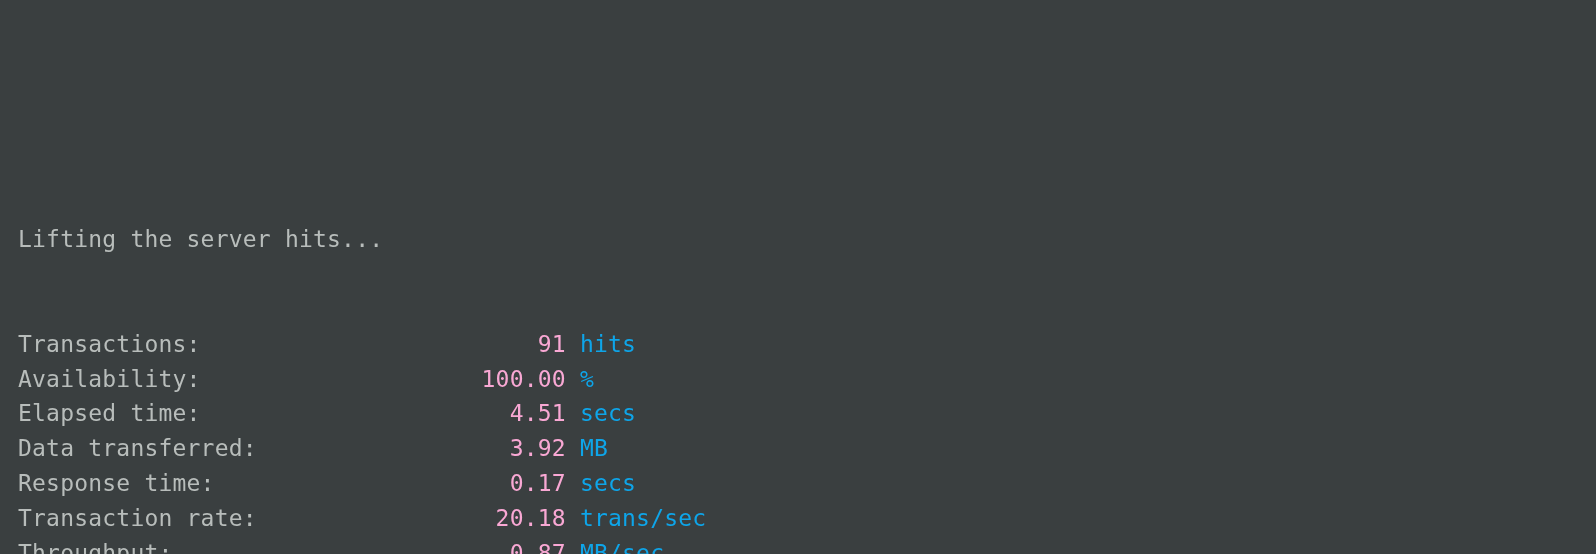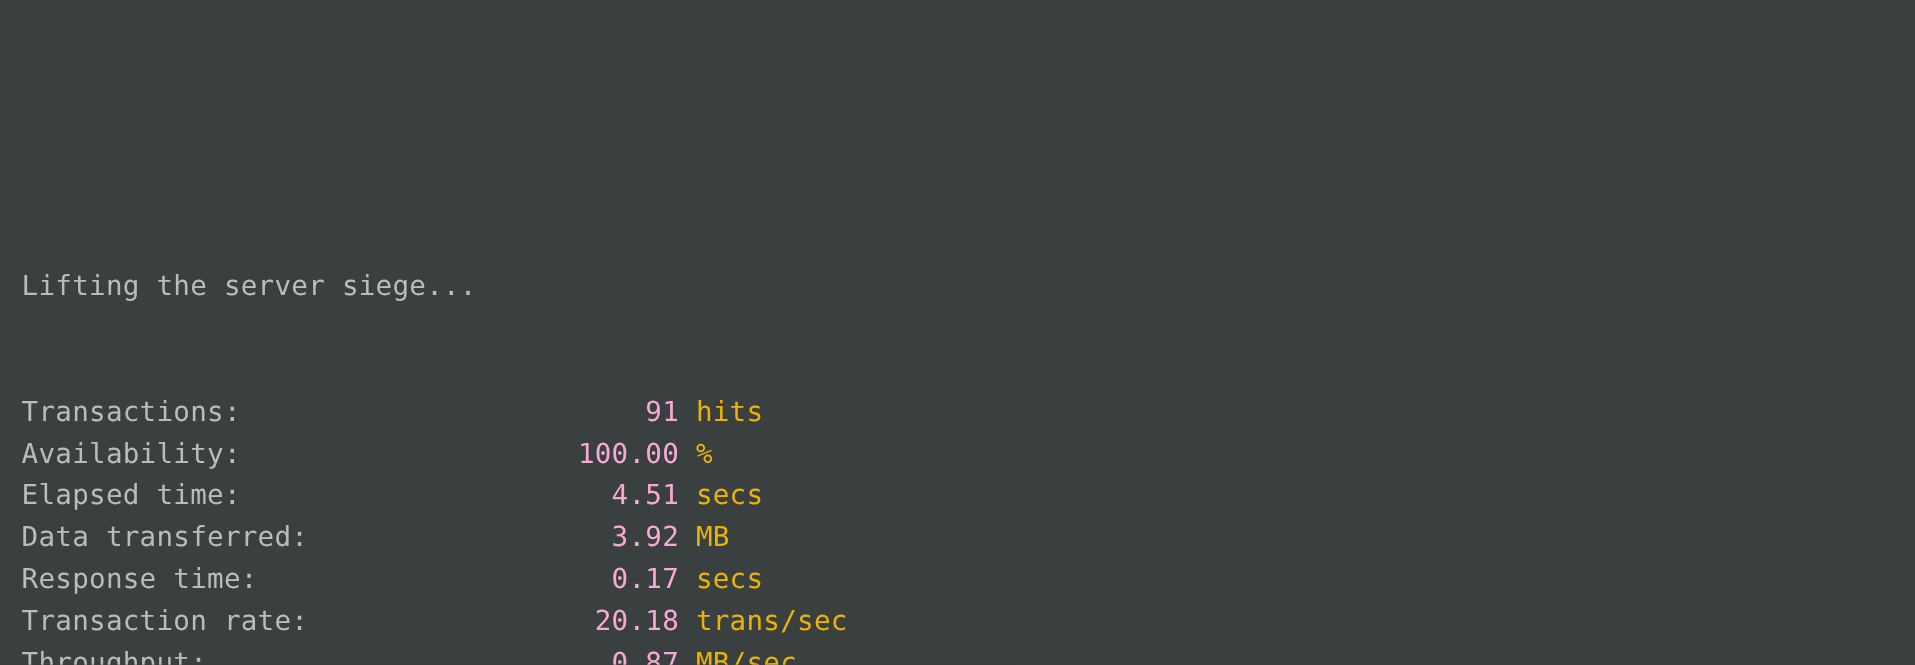--- a/index.html
+++ b/index.html
@@ -23,29 +23,29 @@
     .row {
       display: block;
     }
     .label {
       color: #b8bdbb;
     }
     .value {
       color: #f9a8d4;
     }
     .unit {
-      color: #eab308;
+      color: #0ea5e9;
     }
   </style>
 </head>
 <body>
 
 
 
 <div class="terminal">
-  <div class="row"><span class="label">Lifting the server siege...</span></div>
+  <div class="row"><span class="label">Lifting the server hits...</span></div>
   <div id="stats-container"><div class="row"><span class="label">Transactions:           </span><span class="value">             91</span><span> </span><span class="unit">hits</span></div><div class="row"><span class="label">Availability:           </span><span class="value">         100.00</span><span> </span><span class="unit">%</span></div><div class="row"><span class="label">Elapsed time:           </span><span class="value">           4.51</span><span> </span><span class="unit">secs</span></div><div class="row"><span class="label">Data transferred:       </span><span class="value">           3.92</span><span> </span><span class="unit">MB</span></div><div class="row"><span class="label">Response time:          </span><span class="value">           0.17</span><span> </span><span class="unit">secs</span></div><div class="row"><span class="label">Transaction rate:       </span><span class="value">          20.18</span><span> </span><span class="unit">trans/sec</span></div><div class="row"><span class="label">Throughput:             </span><span class="value">           0.87</span><span> </span><span class="unit">MB/sec</span></div></div>
   
   
 </div>
 
 
 
 
 </body></html>

